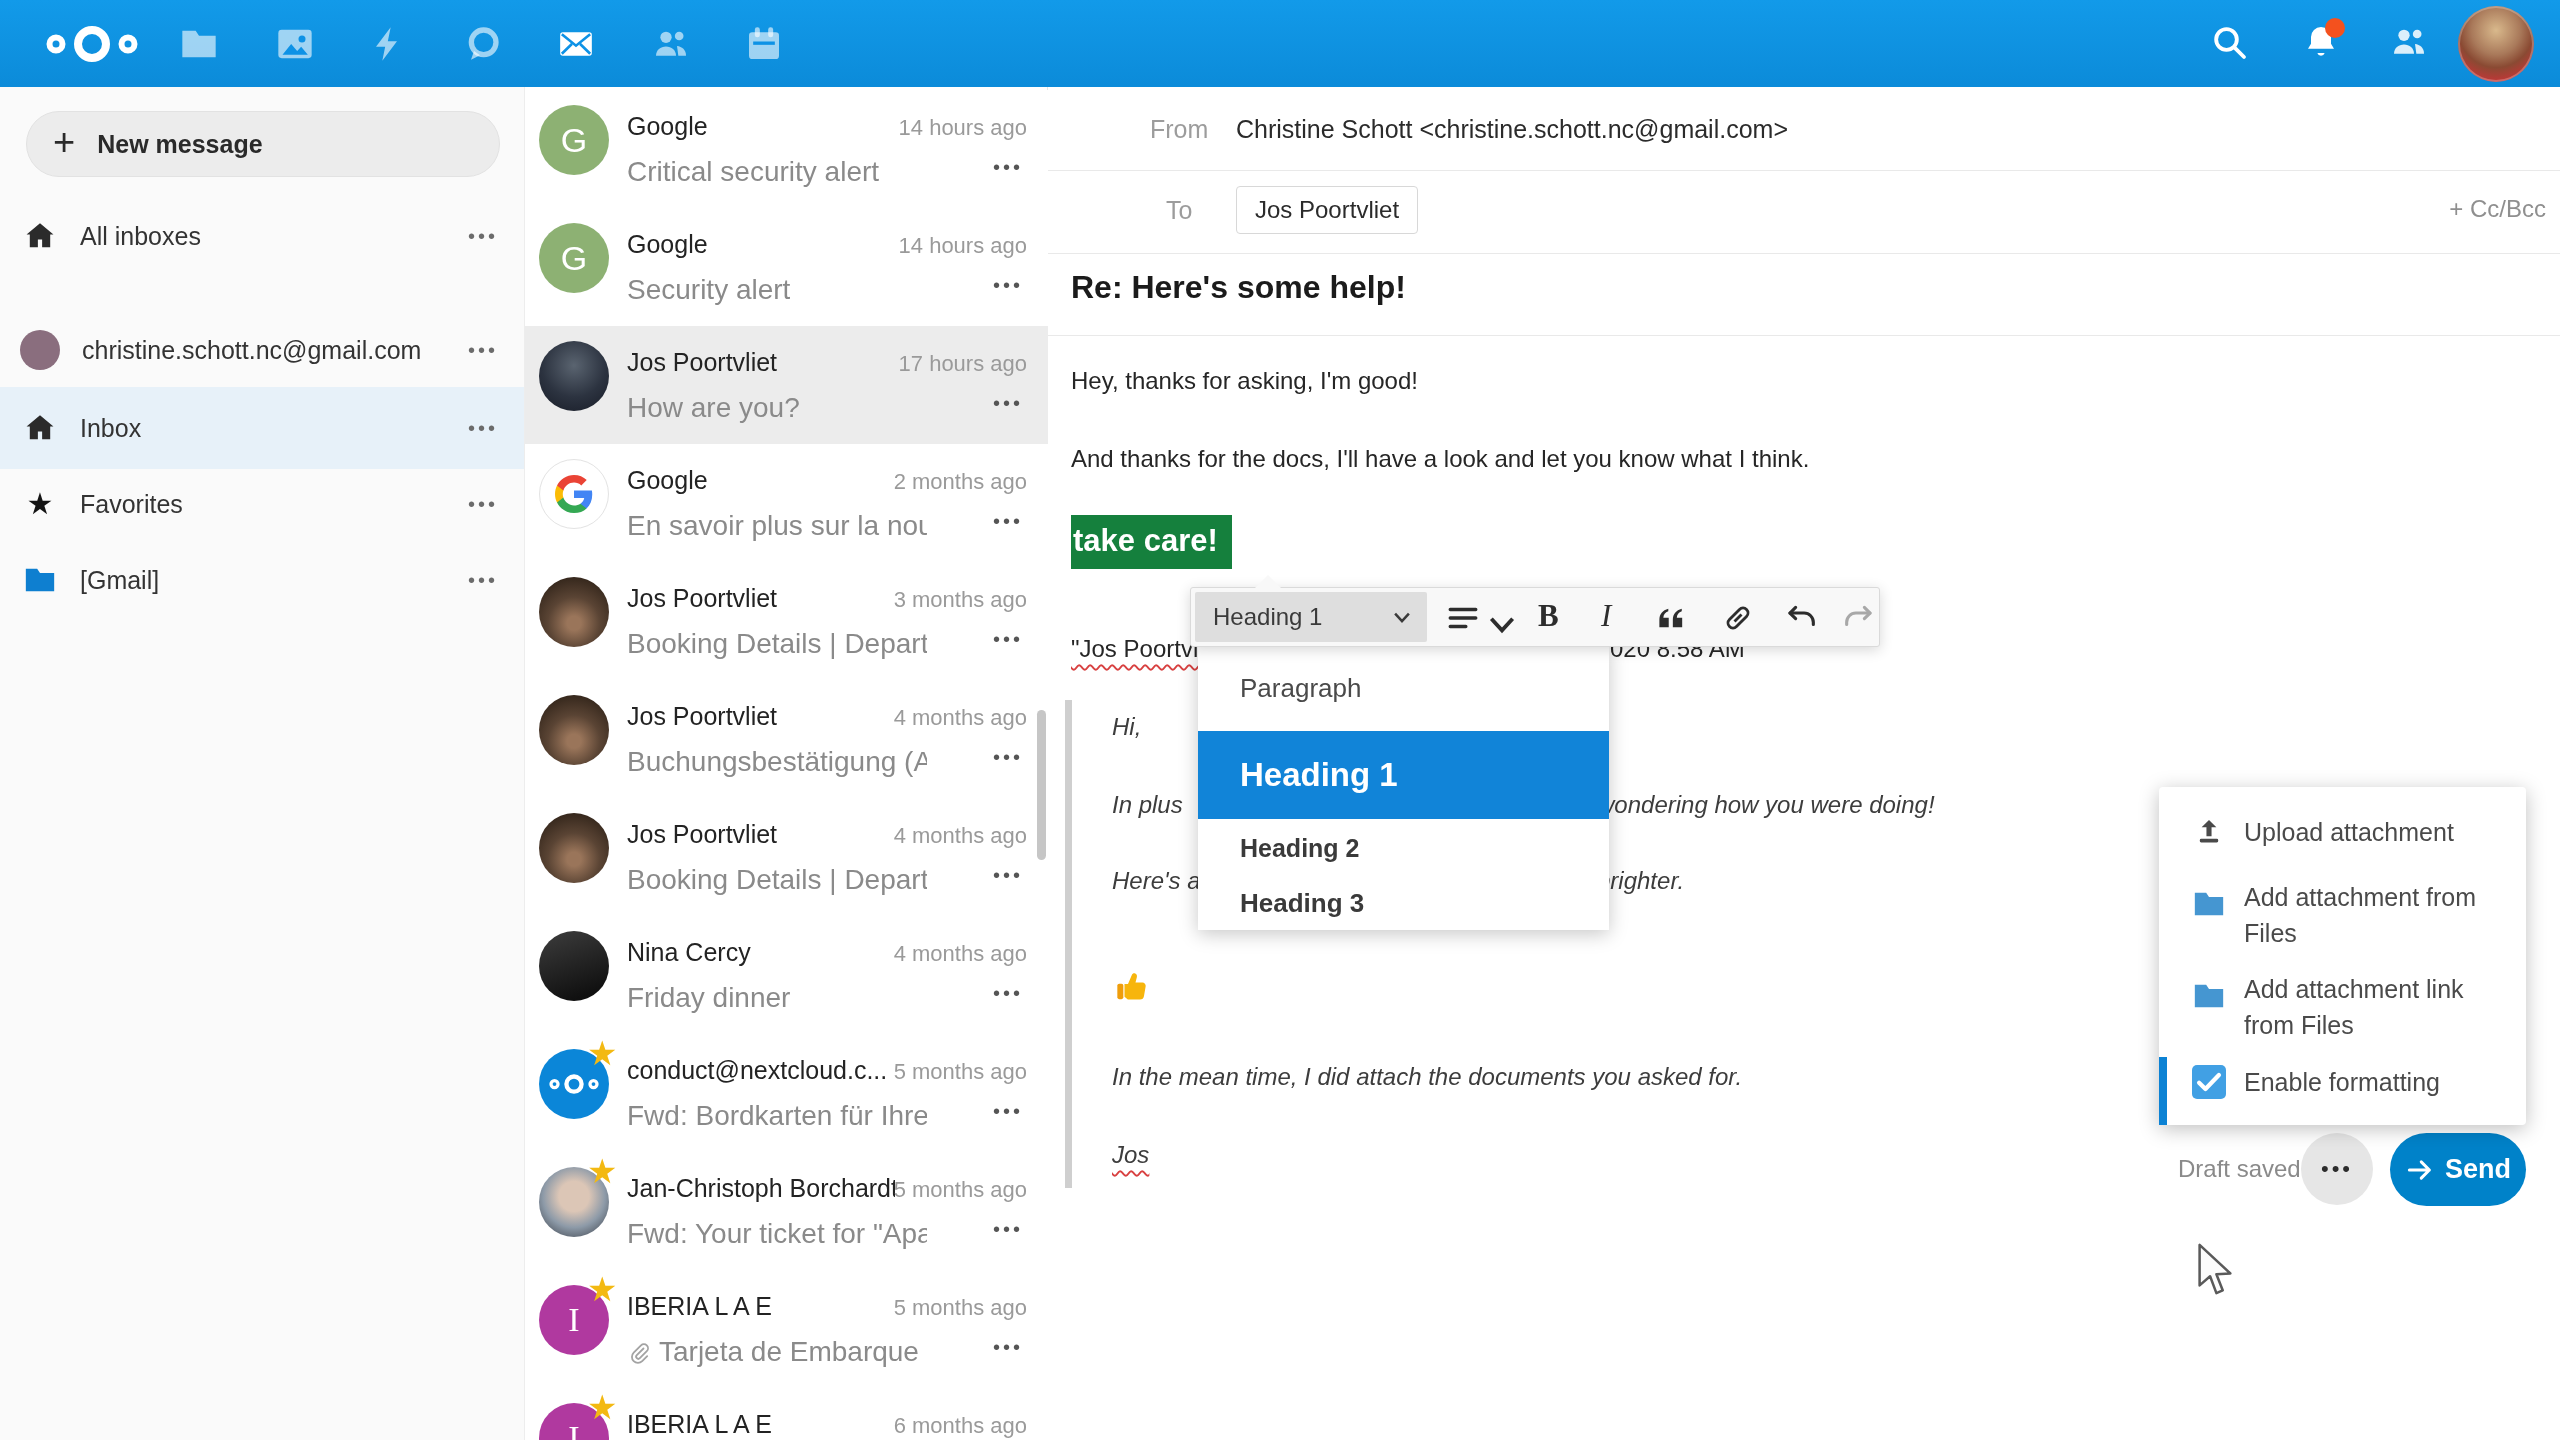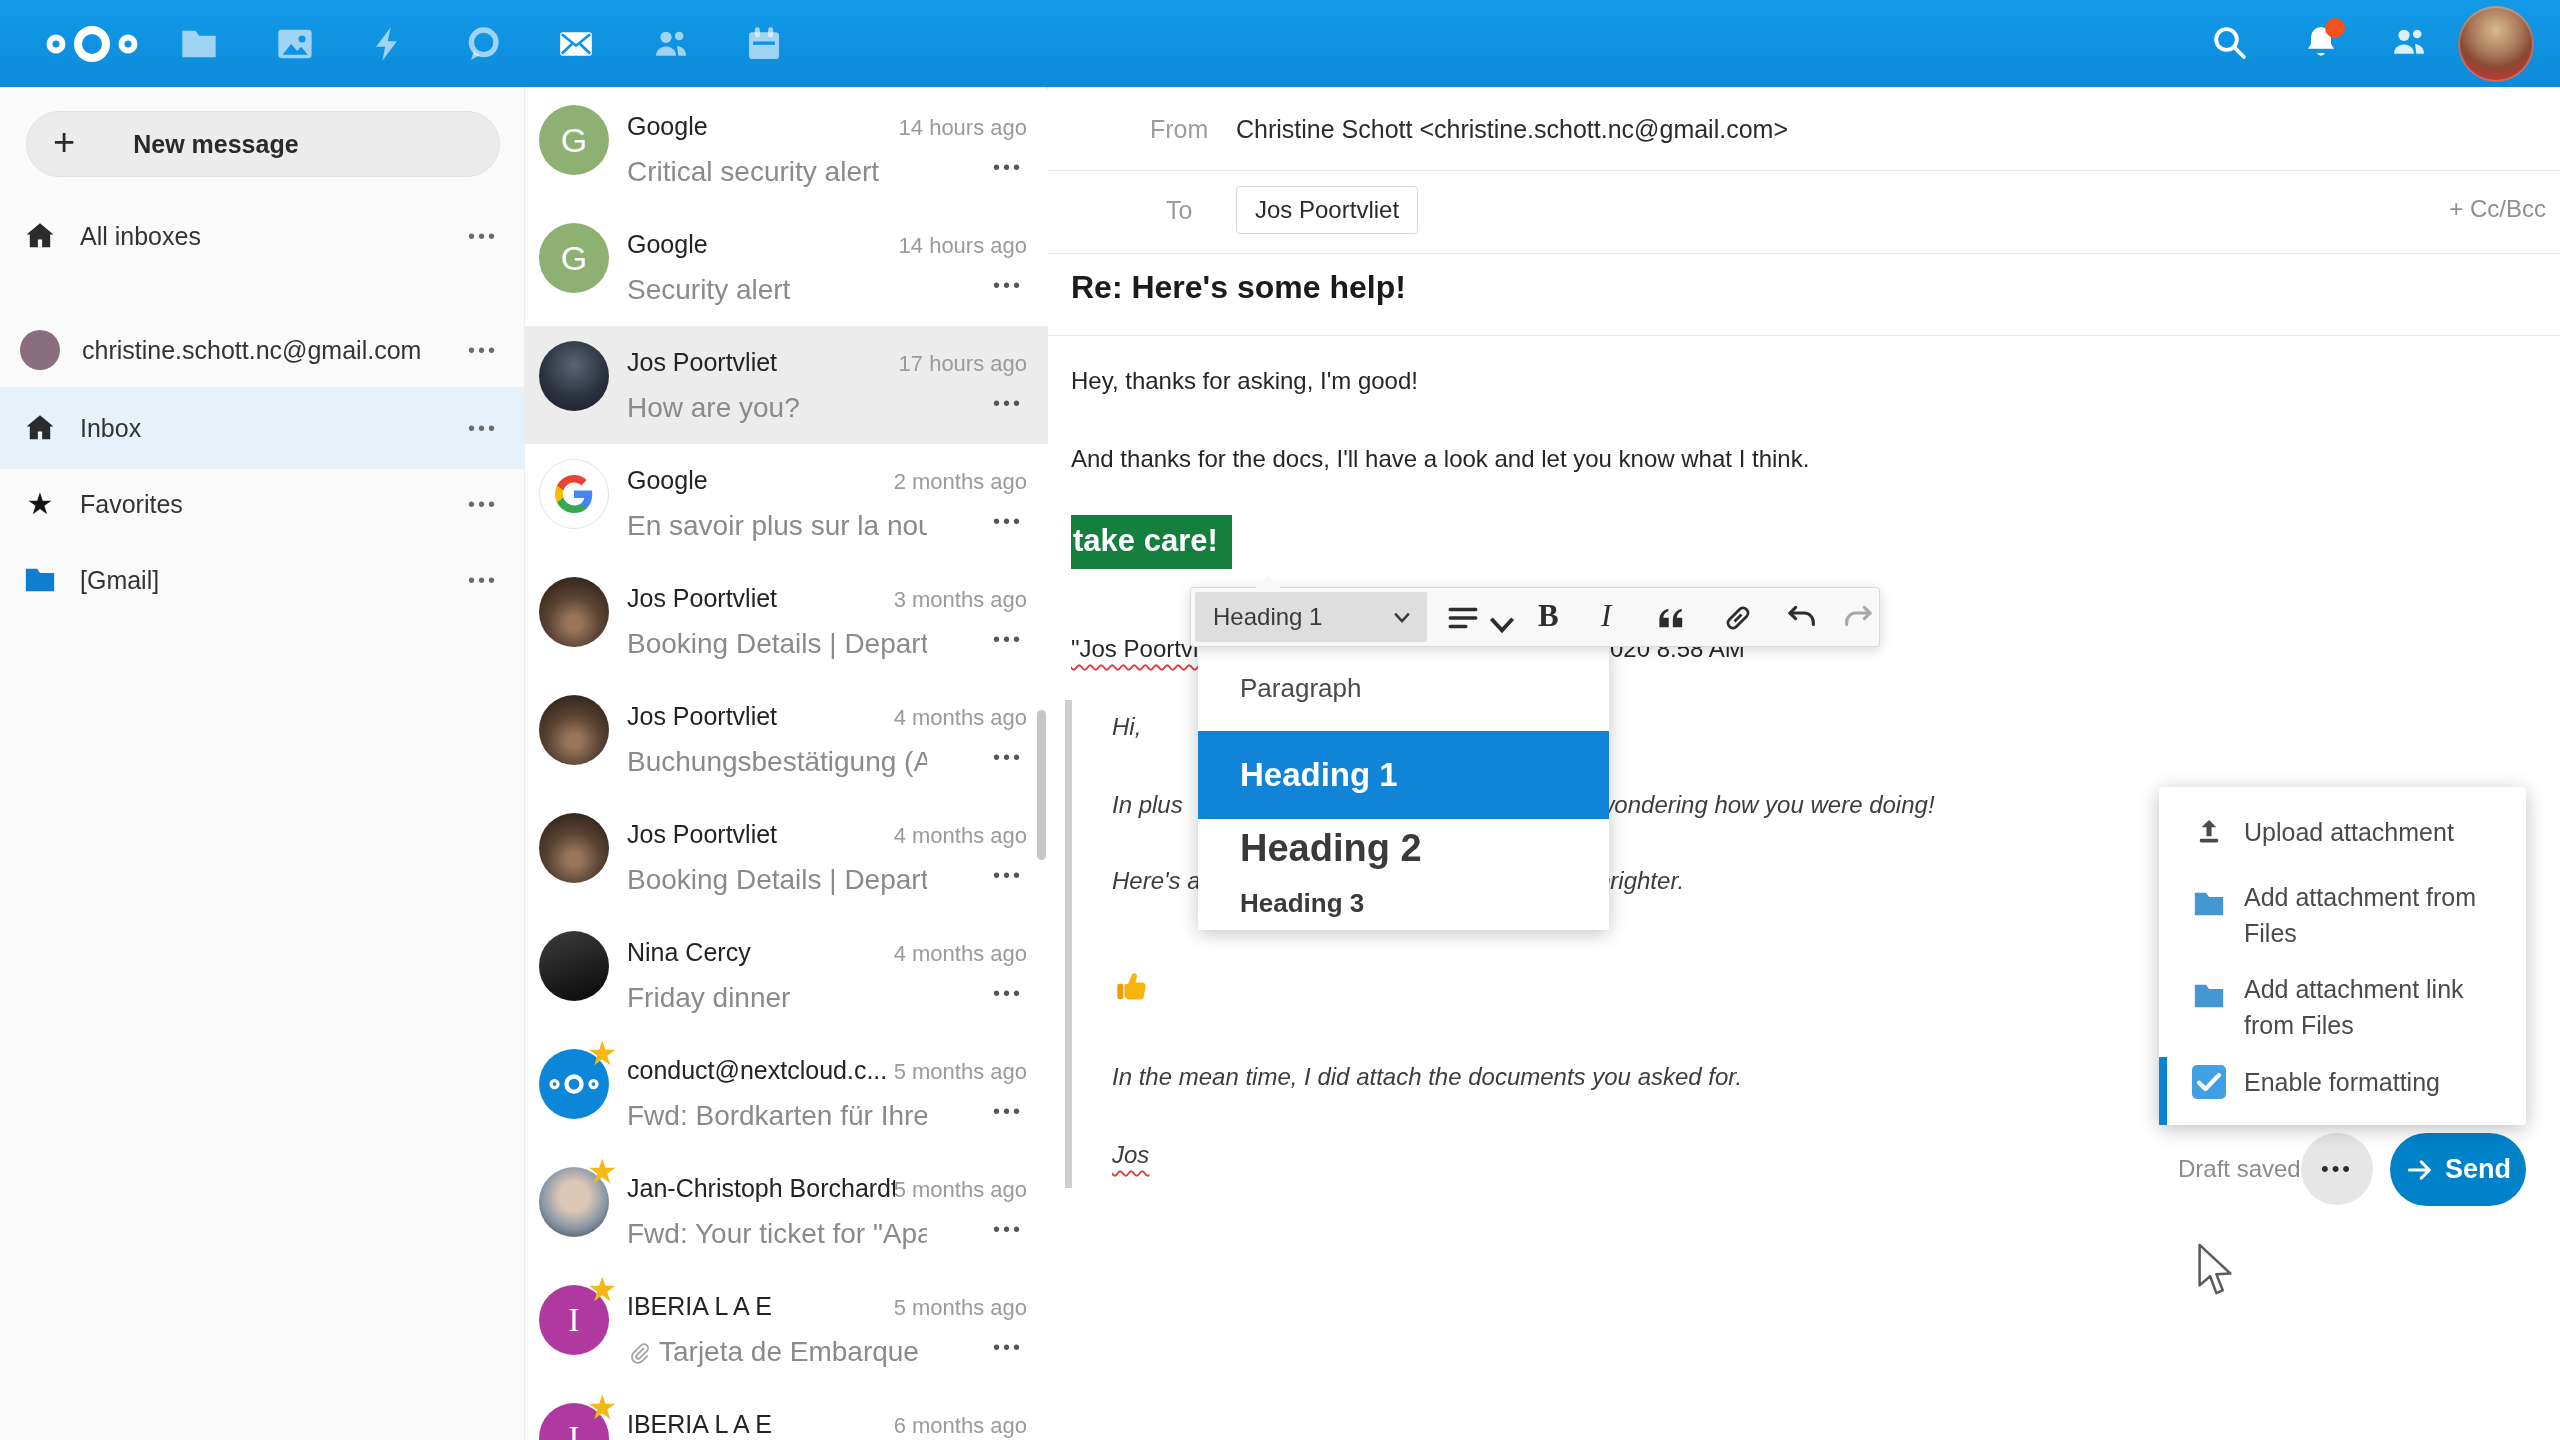--- a/index.html
+++ b/index.html
@@ -15,21 +15,21 @@
   .tb-right{position:absolute;top:22px;color:#fff;}
   .belldot{position:absolute;width:20px;height:20px;border-radius:50%;background:#f4511e;right:-4px;top:-4px;}
   .tb-avatar{position:absolute;left:2458px;top:6px;width:76px;height:76px;border-radius:50%;
      background:radial-gradient(circle at 50% 32%,#d9b98c 0%,#a9795a 38%,#8a4a33 58%,#c03737 80%,#a52e2e 100%);
      box-shadow:inset 0 0 0 2px rgba(255,255,255,.25);}
   
   .sidebar{position:absolute;left:0;top:87px;width:524px;height:1353px;background:#fafafa;}
   .newmsg{position:absolute;left:26px;top:24px;width:474px;height:66px;border-radius:34px;
           background:#ececec;border:1px solid #e2e2e2;display:flex;align-items:center;box-sizing:border-box;}
   .newmsg .plus{font-size:38px;font-weight:400;color:#2a2a2a;margin:0 22px 4px 26px;}
-  .newmsg .nmlabel{font-size:25px;font-weight:700;color:#2a2a2a;margin-left:36px;}
+  .newmsg .nmlabel{font-size:25px;font-weight:700;color:#2a2a2a;}
   .sitem{position:absolute;left:0;width:524px;height:62px;display:flex;align-items:center;}
   .sitem.sel{background:#e7f1f9;height:82px;}
   .sicon{width:36px;height:36px;margin-left:22px;flex:0 0 36px;display:flex;align-items:center;justify-content:center;color:#2b2b2b;}
   .sicon svg{width:34px;height:34px;}
   .slabel{margin-left:22px;font-size:25px;color:#333;white-space:nowrap;}
   .sdots{margin-left:auto;margin-right:26px;font-size:20px;letter-spacing:3px;color:#6b6b6b;}
   .acct-circle{width:40px;height:40px;border-radius:50%;background:#8a6e7e;margin-left:20px;flex:0 0 40px;}
   .star-glyph{font-size:30px;color:#141414;line-height:1;}
   .settings{position:absolute;left:0;top:1287px;width:524px;height:66px;display:flex;align-items:center;color:#707070;}
   .settings .slabel{color:#6f6f6f;}
@@ -87,21 +87,21 @@
   .tbico.b{font-size:31px;font-weight:700;font-family:"Liberation Serif",serif;top:10px;}
   .tbico.i{font-size:31px;font-style:italic;font-family:"Liberation Serif",serif;top:10px;}
   .tbico.dim{color:#a8a8a8;}
   
   .styledd{position:absolute;left:150px;top:558px;width:411px;height:285px;background:#fff;
            box-shadow:0 4px 18px rgba(0,0,0,.22);z-index:5;}
   .ddopt{position:absolute;left:0;width:411px;display:flex;align-items:center;}
   .ddopt .t{margin-left:42px;}
   .dd-par{top:0;height:86px;font-size:26px;color:#4a4a4a;}
   .dd-h1{top:86px;height:88px;background:#1184d8;color:#fff;font-size:33px;font-weight:700;}
-  .dd-h2{top:174px;height:58px;font-size:38px;font-weight:700;color:#3a3a3a;}
+  .dd-h2{top:174px;height:58px;font-size:25px;font-weight:700;color:#3a3a3a;}
   .dd-h3{top:232px;height:53px;font-size:26px;font-weight:700;color:#3a3a3a;}
   
   .attmenu{position:absolute;left:1111px;top:700px;width:367px;height:338px;background:#fff;border-radius:4px;
            box-shadow:0 4px 20px rgba(0,0,0,.25);z-index:7;}
   .attitem{position:absolute;left:0;width:329px;display:flex;}
   .atticon{width:34px;height:34px;margin-left:33px;flex:0 0 34px;}
   .attlabel{margin-left:18px;width:260px;font-size:25px;color:#4a4a4a;line-height:36px;}
   .attbar{position:absolute;left:0;top:270px;width:8px;height:68px;background:#0c82d4;}
   .checkbox{width:34px;height:34px;margin-left:33px;flex:0 0 34px;background:#41a0e4;border-radius:5px;}
   

